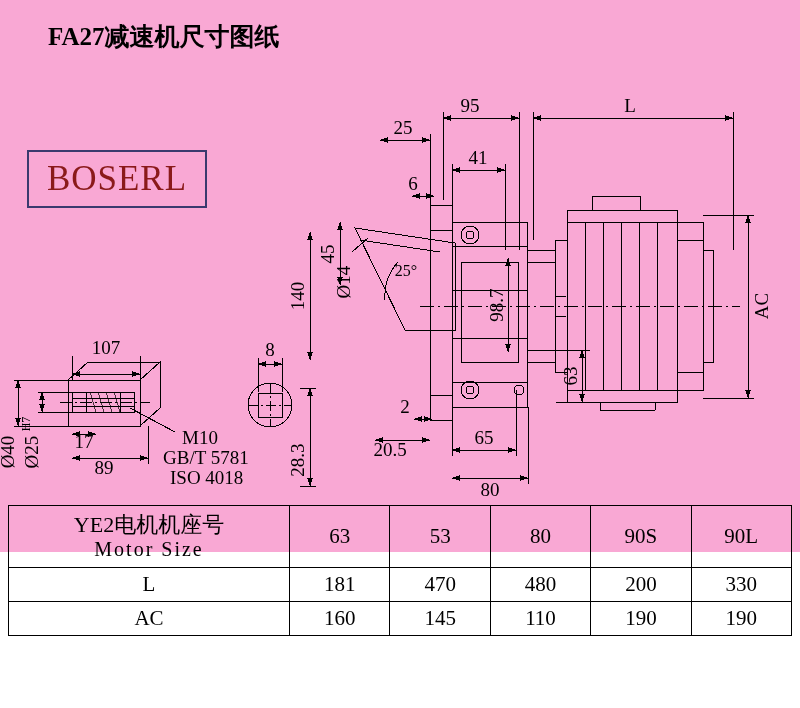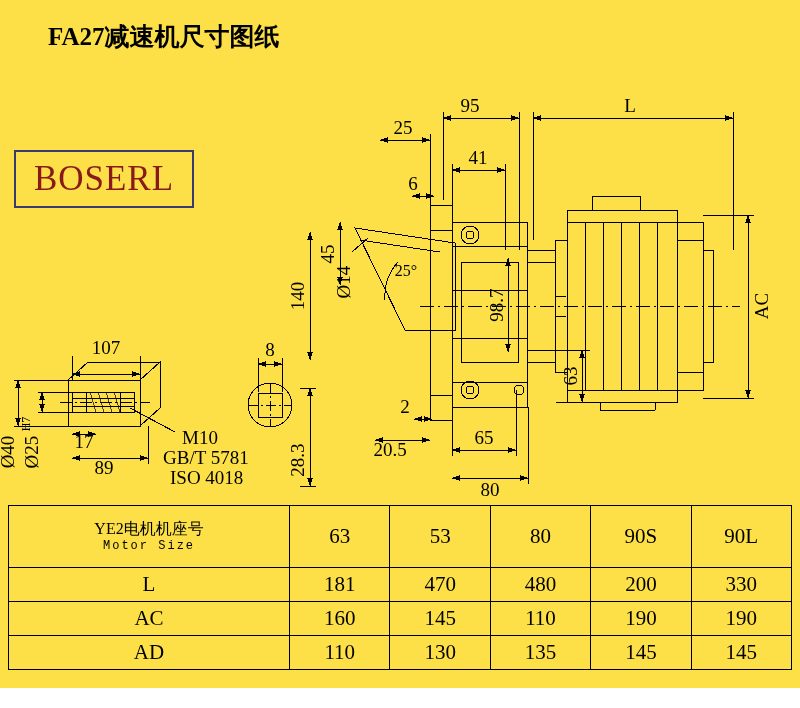--- a/index.html
+++ b/index.html
@@ -6,37 +6,37 @@
   html, body {
     margin: 0; padding: 0;
     width: 800px; height: 708px;
     background: #ffffff;
     font-family: "Liberation Serif", serif;
     color: #000000;
     overflow: hidden;
   }
   #page {
     position: relative;
-    width: 800px; height: 688px;
-    background: #fde047;
+    width: 800px; height: 552px;
+    background: #f9a8d4;
   }
   
   .title {
     position: absolute;
     left: 48px; top: 20px;
     font-family: "Liberation Serif", serif;
     font-weight: bold;
     font-size: 25px;
     letter-spacing: 0px;
     white-space: nowrap;
   }
   
   .logo-box {
     position: absolute;
-    left: 14px; top: 150px;
+    left: 27px; top: 150px;
     width: 180px; height: 58px;
     border: 2px solid #3a3a6e;
     display: flex; align-items: center; justify-content: center;
   }
   .logo-text {
     font-family: "Liberation Serif", serif;
     font-size: 35px;
     font-weight: normal;
     color: #8a1a1a;
     letter-spacing: 1px;
@@ -60,30 +60,30 @@
     text-align: center;
     font-size: 21px;
     height: 34px;
     padding: 0;
   }
   .spec-table td.label {
     width: 280px;
   }
   .spec-table td.val { width: 100px; }
   .hdr-cn {
-    font-size: 16px;
+    font-size: 22px;
     line-height: 1.15;
     display: block;
     text-align: center;
   }
   .hdr-en {
-    font-size: 12px;
+    font-size: 20px;
     letter-spacing: 2px;
     display: block;
-    font-family: Liberation Mono, monospace;
+    font-family: Liberation Serif, serif;
   }
   .hdr-cell { height: 62px !important; }
   .hdr-num { font-size: 23px; }
 </style>
 </head>
 <body>
 
 <div id="page">
 
   <div class="title">FA27减速机尺寸图纸</div>
@@ -336,24 +336,16 @@
         <td class="val">330</td>
       </tr>
       <tr>
         <td class="label">AC</td>
         <td class="val">160</td>
         <td class="val">145</td>
         <td class="val">110</td>
         <td class="val">190</td>
         <td class="val">190</td>
       </tr>
-      <tr>
-        <td class="label">AD</td>
-        <td class="val">110</td>
-        <td class="val">130</td>
-        <td class="val">135</td>
-        <td class="val">145</td>
-        <td class="val">145</td>
-      </tr>
     </tbody>
   </table>
 
 </div>
 
 </body></html>

